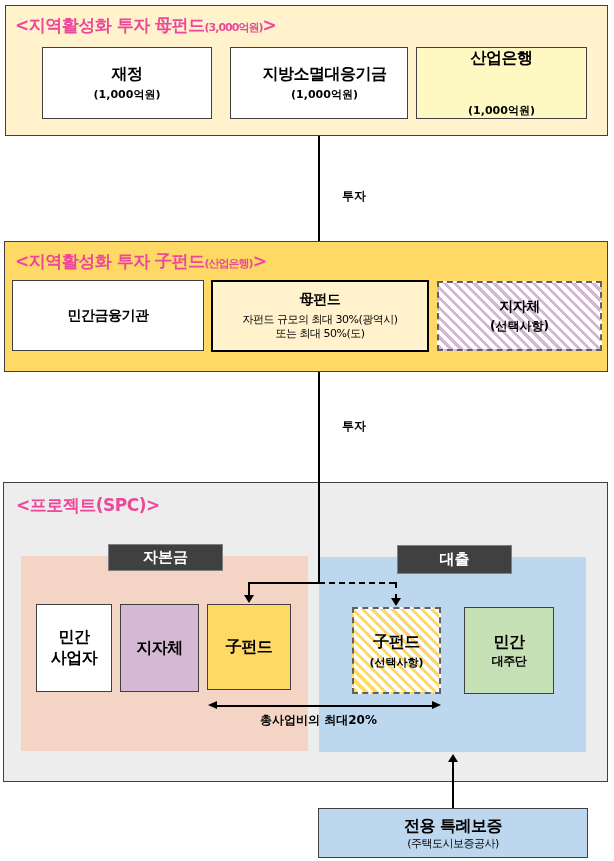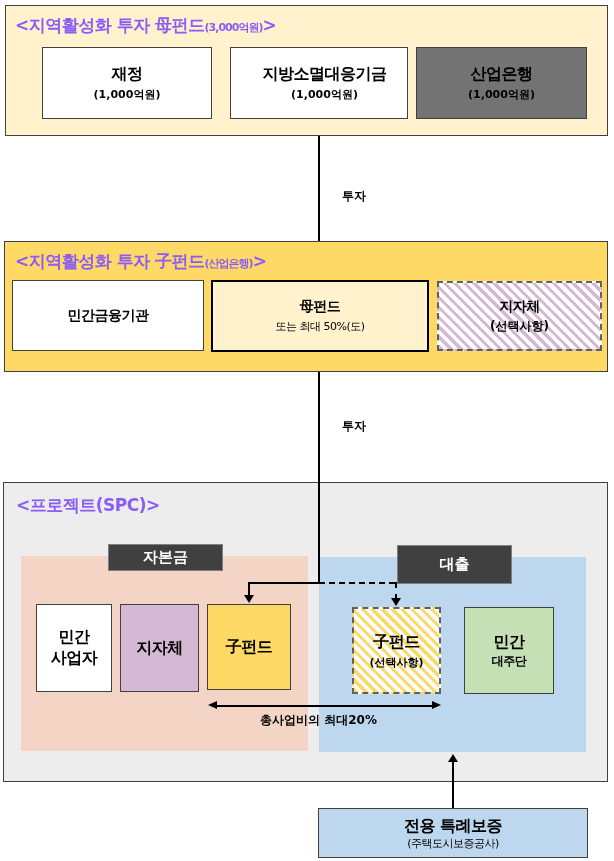--- a/index.html
+++ b/index.html
@@ -1,19 +1,19 @@
 <!DOCTYPE html>
 <html><head>
   <meta charset="utf-8">
   <style>
     html, body { margin: 0; padding: 0; background: #ffffff; }
     body { width: 614px; height: 861px; position: relative; overflow: hidden;
       font-family: "DejaVu Sans", "Liberation Sans", sans-serif; color: #000; }
     .abs { position: absolute; box-sizing: border-box; }
-    .panel-title { position: absolute; font-weight: bold; color: #8b5cf6; font-size: 17px; letter-spacing: -0.5px; white-space: nowrap; }
+    .panel-title { position: absolute; font-weight: bold; color: #ec4899; font-size: 17px; letter-spacing: -0.5px; white-space: nowrap; }
     .panel-title small { font-size: 11px; font-weight: bold; letter-spacing: -1px; }
     .box { position: absolute; box-sizing: border-box; display: flex; flex-direction: column;
       align-items: center; justify-content: center; text-align: center; border: 1.5px solid #404040; }
     .b-main { font-weight: bold; font-size: 16px; letter-spacing: -0.5px; }
     .b-sub { font-weight: bold; font-size: 11px; margin-top: 2px; }
     .n-sub { font-size: 11px; line-height: 14px; letter-spacing: -0.5px; }
     .label { position: absolute; font-size: 12px; font-weight: bold; white-space: nowrap; }
     .vline { position: absolute; width: 2px; background: #000; }
     .hline { position: absolute; height: 2px; background: #000; }
     .arrow-down { position: absolute; width: 0; height: 0; border-left: 5px solid transparent; border-right: 5px solid transparent; border-top: 8px solid #000; }
@@ -34,58 +34,59 @@
   <span>&lt;지역활성화 투자 母펀드</span><small>(3,000억원)</small><span>&gt;</span>
 </div>
 <div class="box" style="left:42px; top:47px; width:170px; height:72px; background:#fff;">
   <div class="b-main">재정</div>
   <div class="b-sub">(1,000억원)</div>
 </div>
 <div class="box" style="left:230px; top:47px; width:178px; height:72px; background:#fff;padding-left:11px;">
   <div class="b-main">지방소멸대응기금</div>
   <div class="b-sub">(1,000억원)</div>
 </div>
-<div class="box" style="left:416px; top:47px; width:171px; height:72px; background:#737373;">
+<div class="box" style="left:416px; top:47px; width:171px; height:72px; background:#fef9c3;justify-content:space-between;">
   <div class="b-main">산업은행</div>
   <div class="b-sub">(1,000억원)</div>
 </div>
 
 <div class="vline" style="left:318px; top:136px; height:136px;"></div>
 <div class="arrow-down" style="left:314px; top:271px;"></div>
 <div class="label" style="left:342px; top:188px;">투자</div>
 
 <div class="abs" style="left:4px; top:241px; width:604px; height:131px; background:#ffd966; border:1.5px solid #404040;">
 </div>
 <div class="panel-title" style="left:15px; top:250px;">
   <span>&lt;지역활성화 투자 子펀드</span><small>(산업은행)</small><span>&gt;</span>
 </div>
 <div class="box" style="left:12px; top:280px; width:192px; height:71px; background:#fff;">
   <div class="b-main" style="font-size:14px;">민간금융기관</div>
 </div>
 <div class="box" style="left:211px; top:280px; width:218px; height:72px; background:#fff2cc; border:2px solid #000;">
   <div class="b-main" style="font-size:14px; margin-bottom:4px;">母펀드</div>
+  <div class="n-sub">자펀드 규모의 최대 30%(광역시)</div>
   <div class="n-sub">또는 최대 50%(도)</div>
 </div>
 <div class="box hatch-purple" style="left:437px; top:281px; width:165px; height:70px;">
   <div class="b-main" style="font-size:14px;">지자체</div>
   <div class="b-sub" style="font-size:12px;">(선택사항)</div>
 </div>
 
 <div class="vline" style="left:318px; top:372px; height:212px;"></div>
 <div class="label" style="left:342px; top:418px;">투자</div>
 
 <div class="abs" style="left:3px; top:482px; width:605px; height:300px; background:#ededed; border:1.5px solid #404040; z-index:0;">
 </div>
 <div class="panel-title" style="left:16px; top:494px; z-index:2;">&lt;프로젝트(SPC)&gt;</div>
 
 <div class="abs" style="left:21px; top:556px; width:287px; height:195px; background:#f4d5c5; z-index:1;"></div>
 <div class="abs" style="left:319px; top:557px; width:267px; height:195px; background:#bdd7ee; z-index:1;"></div>
 
 <div class="tag" style="left:108px; top:544px; width:115px; height:27px; z-index:3;">자본금</div>
-<div class="tag" style="left:397px; top:545px; width:115px; height:39px; z-index:3;">대출</div>
+<div class="tag" style="left:397px; top:545px; width:115px; height:29px; z-index:3;">대출</div>
 
 <div class="vline" style="left:318px; top:482px; height:102px; z-index:4;"></div>
 <div class="hline" style="left:248px; top:582px; width:72px; z-index:4;"></div>
 <div class="vline" style="left:248px; top:582px; height:15px; z-index:4;"></div>
 <div class="arrow-down" style="left:244px; top:595px; z-index:4;"></div>
 <div class="abs" style="left:319px; top:582px; width:76px; height:0; border-top:2px dashed #000; z-index:4;"></div>
 <div class="abs" style="left:395px; top:582px; width:0; height:18px; border-left:2px dashed #000; z-index:4;"></div>
 <div class="arrow-down" style="left:391px; top:598px; z-index:4;"></div>
 
 <div class="box" style="left:36px; top:604px; width:76px; height:88px; background:#fff; z-index:3;">

